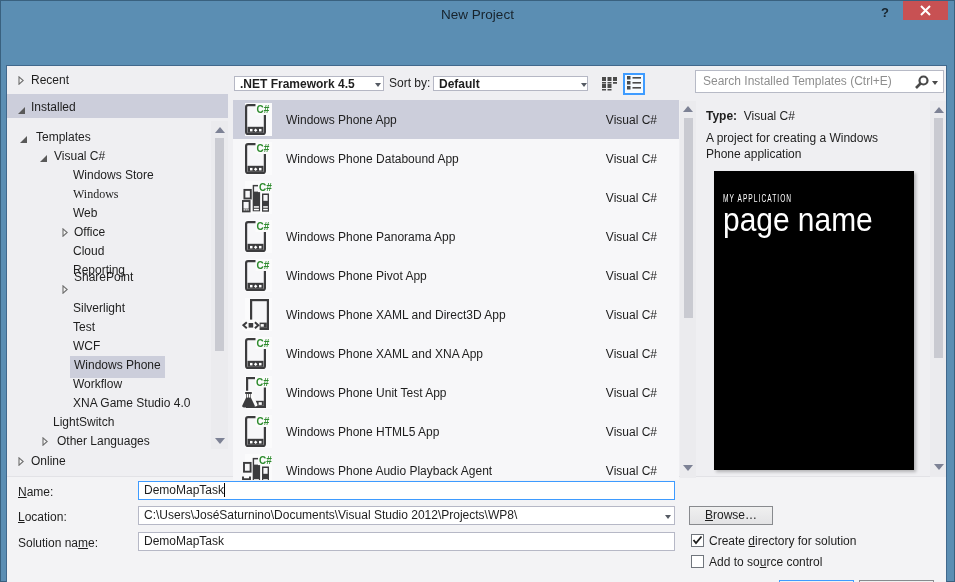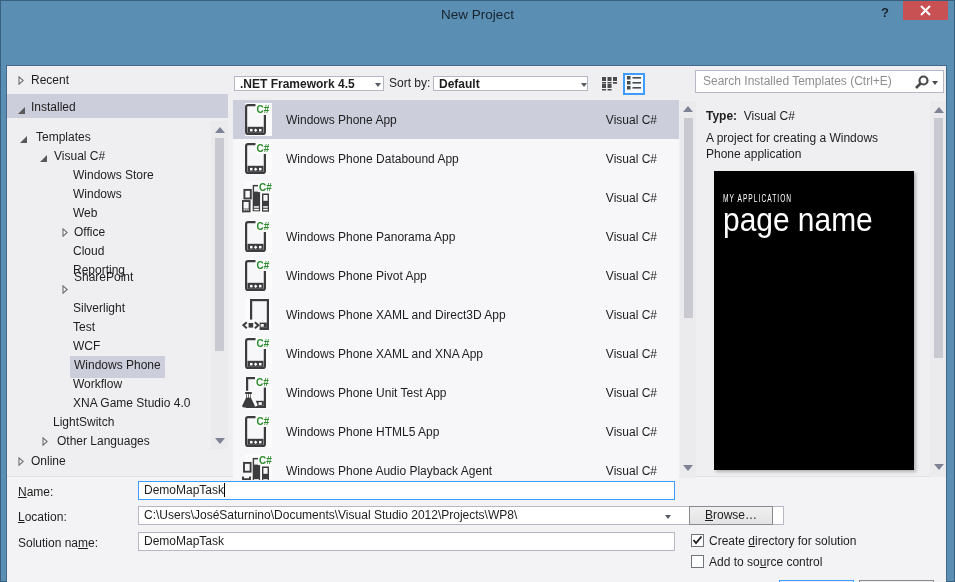--- a/index.html
+++ b/index.html
@@ -64,21 +64,21 @@
         </svg></div>
 <div class="titem" style="left:29px; top:62px; line-height:18px;">Templates</div>
 <div class="abs" style="left:12.5px; top:66px;"><svg width="7" height="7" viewBox="0 0 7 7">
           <polygon points="7,0 7,7 0,7" fill="#595959"></polygon>
         </svg></div>
 <div class="titem" style="left:47px; top:81px; line-height:18px;">Visual C#</div>
 <div class="abs" style="left:33px; top:85px;"><svg width="7" height="7" viewBox="0 0 7 7">
           <polygon points="7,0 7,7 0,7" fill="#595959"></polygon>
         </svg></div>
 <div class="titem" style="left:66px; top:100px; line-height:18px;">Windows Store</div>
-<div class="titem" style="left:66px; top:119px; line-height:18px;">Windows</div>
+<div class="titem" style="left:66px; top:119px; line-height:18px;font-family:Liberation Serif, serif;">Windows</div>
 <div class="titem" style="left:66px; top:138px; line-height:18px;">Web</div>
 <div class="titem" style="left:67px; top:157px; line-height:18px;">Office</div>
 <div class="abs" style="left:55px; top:160px;"><svg width="6" height="9" viewBox="0 0 6 9">
           <polygon points="1,0.8 5.2,4.5 1,8.2" fill="#f5f5f5" stroke="#6d6d6d" stroke-width="1.1"></polygon>
         </svg></div>
 <div class="titem" style="left:66px; top:176px; line-height:18px;">Cloud</div>
 <div class="titem" style="left:66px; top:195px; line-height:18px;">Reporting</div>
 <div class="titem" style="left:67px; top:202px; line-height:18px;">SharePoint</div>
 <div class="abs" style="left:55px; top:217px;"><svg width="6" height="9" viewBox="0 0 6 9">
           <polygon points="1,0.8 5.2,4.5 1,8.2" fill="#f5f5f5" stroke="#6d6d6d" stroke-width="1.1"></polygon>
@@ -317,21 +317,21 @@
   <div class="sbtrack" style="left:923px; top:35px; width:16px; height:376px;"></div>
   <div class="sbthumb" style="left:927px; top:52px; width:9px; height:240px;"></div>
   <div class="sarr-u" style="left:927px; top:41px;"></div>
   <div class="sarr-d" style="left:927px; top:398px;"></div>
 
   <div class="abs" style="left:0; top:411px; width:939px; height:132px; background:#f3f3f5;"></div>
   <div class="abs" style="left:0; top:410px; width:939px; height:1px; background:#e2e2e6;"></div>
   <div class="flabel" style="left:11px; top:419px;"><u>N</u>ame:</div>
   <div class="input" style="left:131px; top:415px; width:537px; height:19px; border-color:#3e9bff;">DemoMapTask<span style="border-left:1px solid #000;"></span></div>
   <div class="flabel" style="left:11px; top:444px;"><u>L</u>ocation:</div>
-  <div class="input" style="left:131px; top:440px; width:646px; height:19px;">C:\Users\JoséSaturnino\Documents\Visual Studio 2012\Projects\WP8\<span class="carr" style="left:526px; top:8px;"></span></div>
+  <div class="input" style="left:131px; top:440px; width:537px; height:19px;">C:\Users\JoséSaturnino\Documents\Visual Studio 2012\Projects\WP8\<span class="carr" style="left:526px; top:8px;"></span></div>
   <div class="btn" style="left:682px; top:440px; width:84px; height:19px; line-height:17px;"><u>B</u>rowse…</div>
   <div class="flabel" style="left:11px; top:470px;">Solution na<u>m</u>e:</div>
   <div class="input" style="left:131px; top:466px; width:537px; height:19px;">DemoMapTask</div>
   <div class="cb" style="left:684px; top:468px;"><svg width="11" height="11" viewBox="0 0 11 11">
         <path d="M1.5 5 L4 8 L9.5 1.5" fill="none" stroke="#1e1e1e" stroke-width="1.8"></path>
       </svg></div>
   <div class="flabel" style="left:702px; top:468px;">Create <u>d</u>irectory for solution</div>
   <div class="cb" style="left:684px; top:489px;"></div>
   <div class="flabel" style="left:702px; top:489px;">Add to so<u>u</u>rce control</div>
   <div class="btn" style="left:772px; top:514px; width:75px; height:22px; line-height:20px; border-color:#3e9bff;">OK</div>

